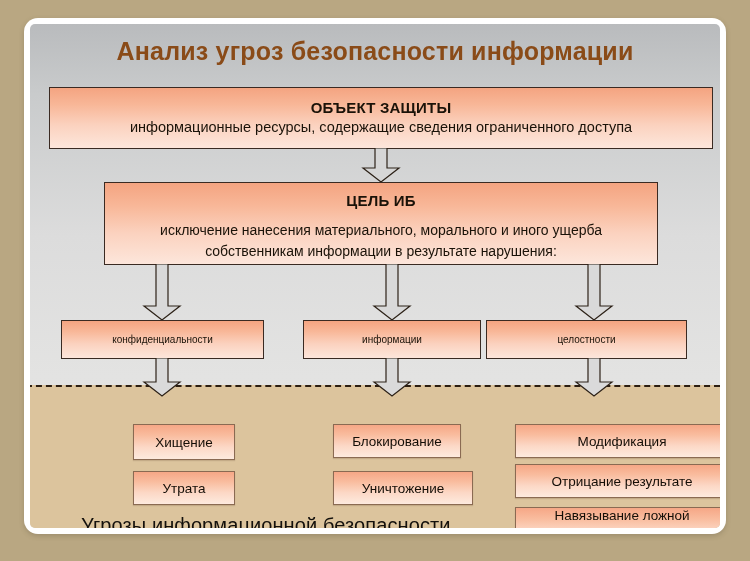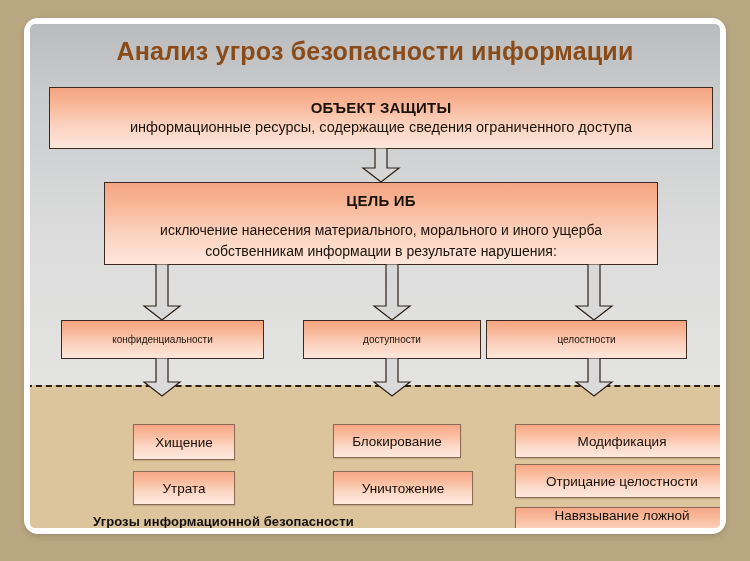--- a/index.html
+++ b/index.html
@@ -122,24 +122,24 @@
     left: -14px;
     top: 361px;
     width: 714px;
     height: 150px;
     box-sizing: border-box;
     border: 2px dashed #2b1d10;
     background: #dcc49d;
   }
   #threats-title {
     position: absolute;
-    left: 63px;
+    left: 51px;
     top: 490px;
-    font-size: 13px;
-    font-weight: bold;
+    font-size: 20px;
+    font-weight: normal;
     color: #13100c;
     letter-spacing: 0.1px;
   }
 
   
   .chip {
     position: absolute;
     box-sizing: border-box;
     border: 1px solid #8a6a52;
     background: linear-gradient(180deg, #f6a786 0%, #f9bc9e 30%, #fcd8c6 65%, #fdeade 100%);
@@ -220,21 +220,21 @@
     <div class="arrow" style="left:539px; top:240px;">
       <svg width="50" height="58" viewBox="0 0 50 58">
         <polygon points="19,0 31,0 31,42 43,42 25,56 7,42 19,42" fill="#d9d9d9" stroke="#2d2218" stroke-width="1.2" stroke-linejoin="miter"></polygon>
       </svg>
     </div>
 
     <div class="obox prop-box" id="box-prop-0">
       <div>конфиденциальности</div>
     </div>
     <div class="obox prop-box" id="box-prop-1">
-      <div>доступности</div>
+      <div>информации</div>
     </div>
     <div class="obox prop-box" id="box-prop-2">
       <div>целостности</div>
     </div>
 
     <div id="threats-region"></div>
 
     <div class="arrow" style="left:107px; top:334px;">
       <svg width="50" height="40" viewBox="0 0 50 40">
         <polygon points="19,0 31,0 31,24 43,24 25,38 7,24 19,24" fill="#dadada" stroke="#2d2218" stroke-width="1.2" stroke-linejoin="miter"></polygon>
@@ -260,21 +260,21 @@
     <div class="chip" id="chip-2">
       <span>Блокирование</span>
     </div>
     <div class="chip" id="chip-3">
       <span>Уничтожение</span>
     </div>
     <div class="chip" id="chip-4">
       <span>Модификация</span>
     </div>
     <div class="chip" id="chip-5">
-      <span>Отрицание целостности</span>
+      <span>Отрицание результате</span>
     </div>
     <div class="chip" id="chip-6">
       <span style="align-self:flex-start; ">Навязывание ложной</span>
     </div>
 
     <div id="threats-title">Угрозы информационной безопасности</div>
 
     <div id="watermark">
       <span class="wm-icon">
         <svg width="26" height="26" viewBox="0 0 26 26">

